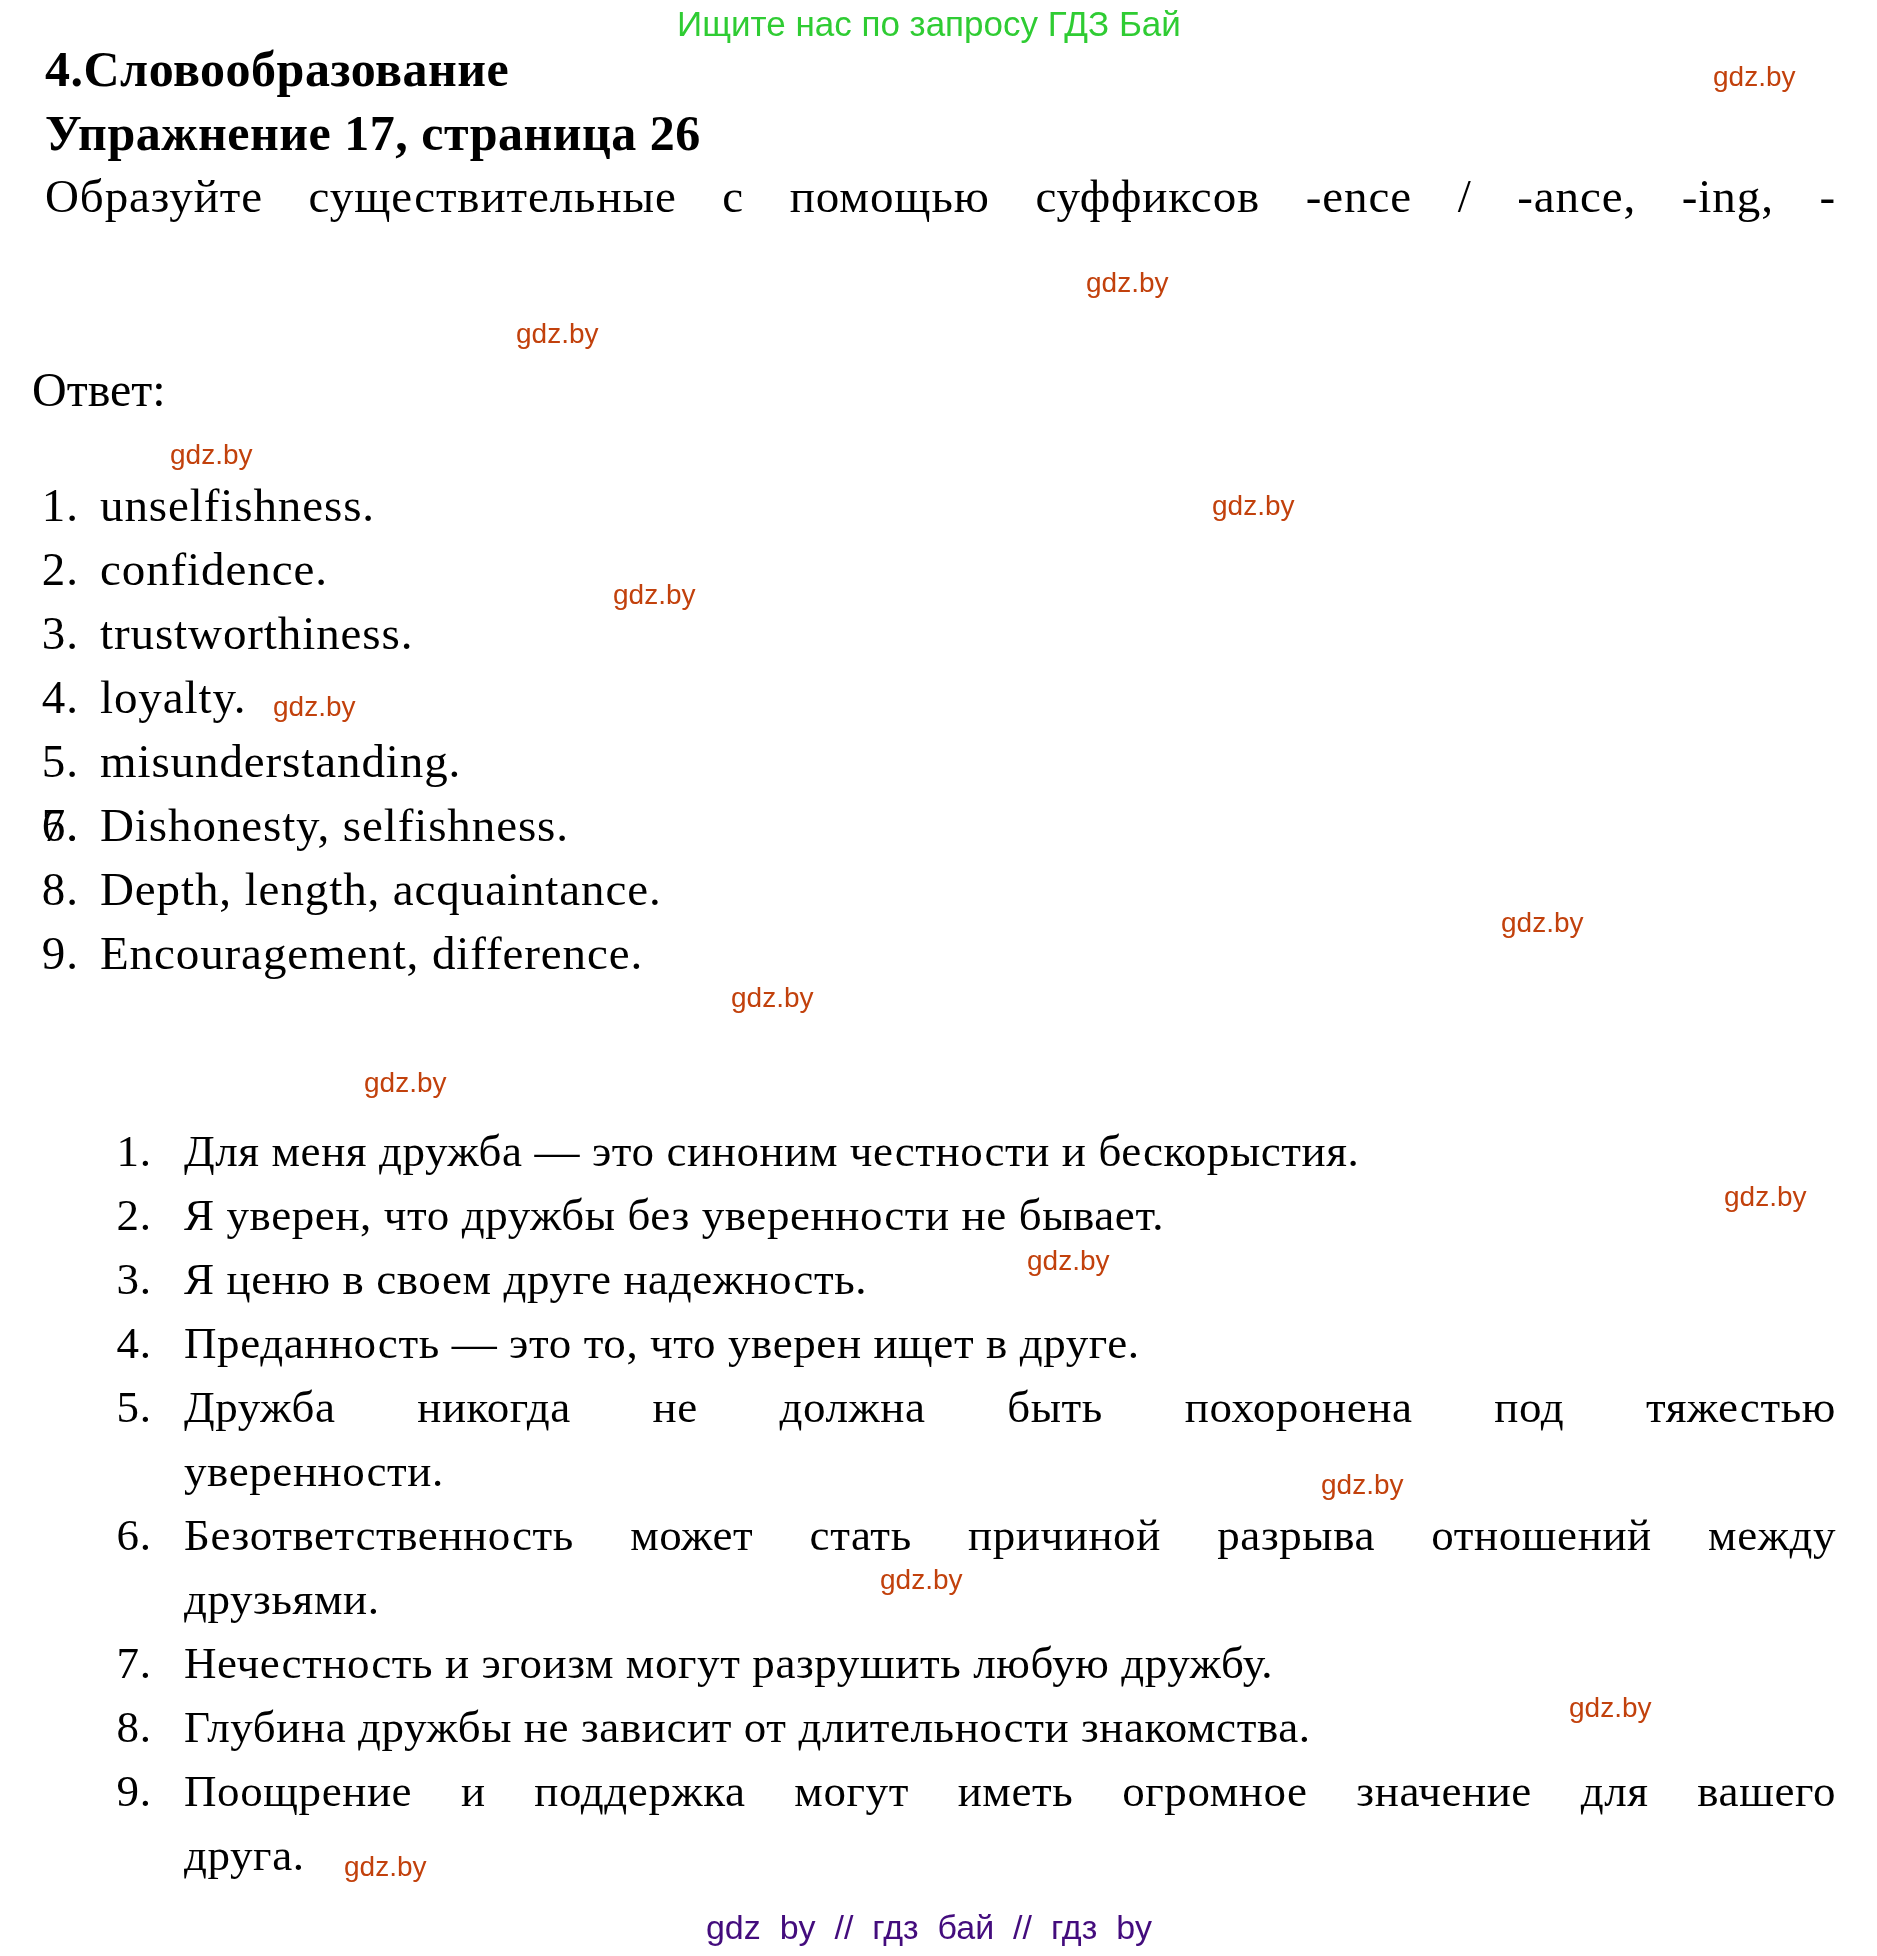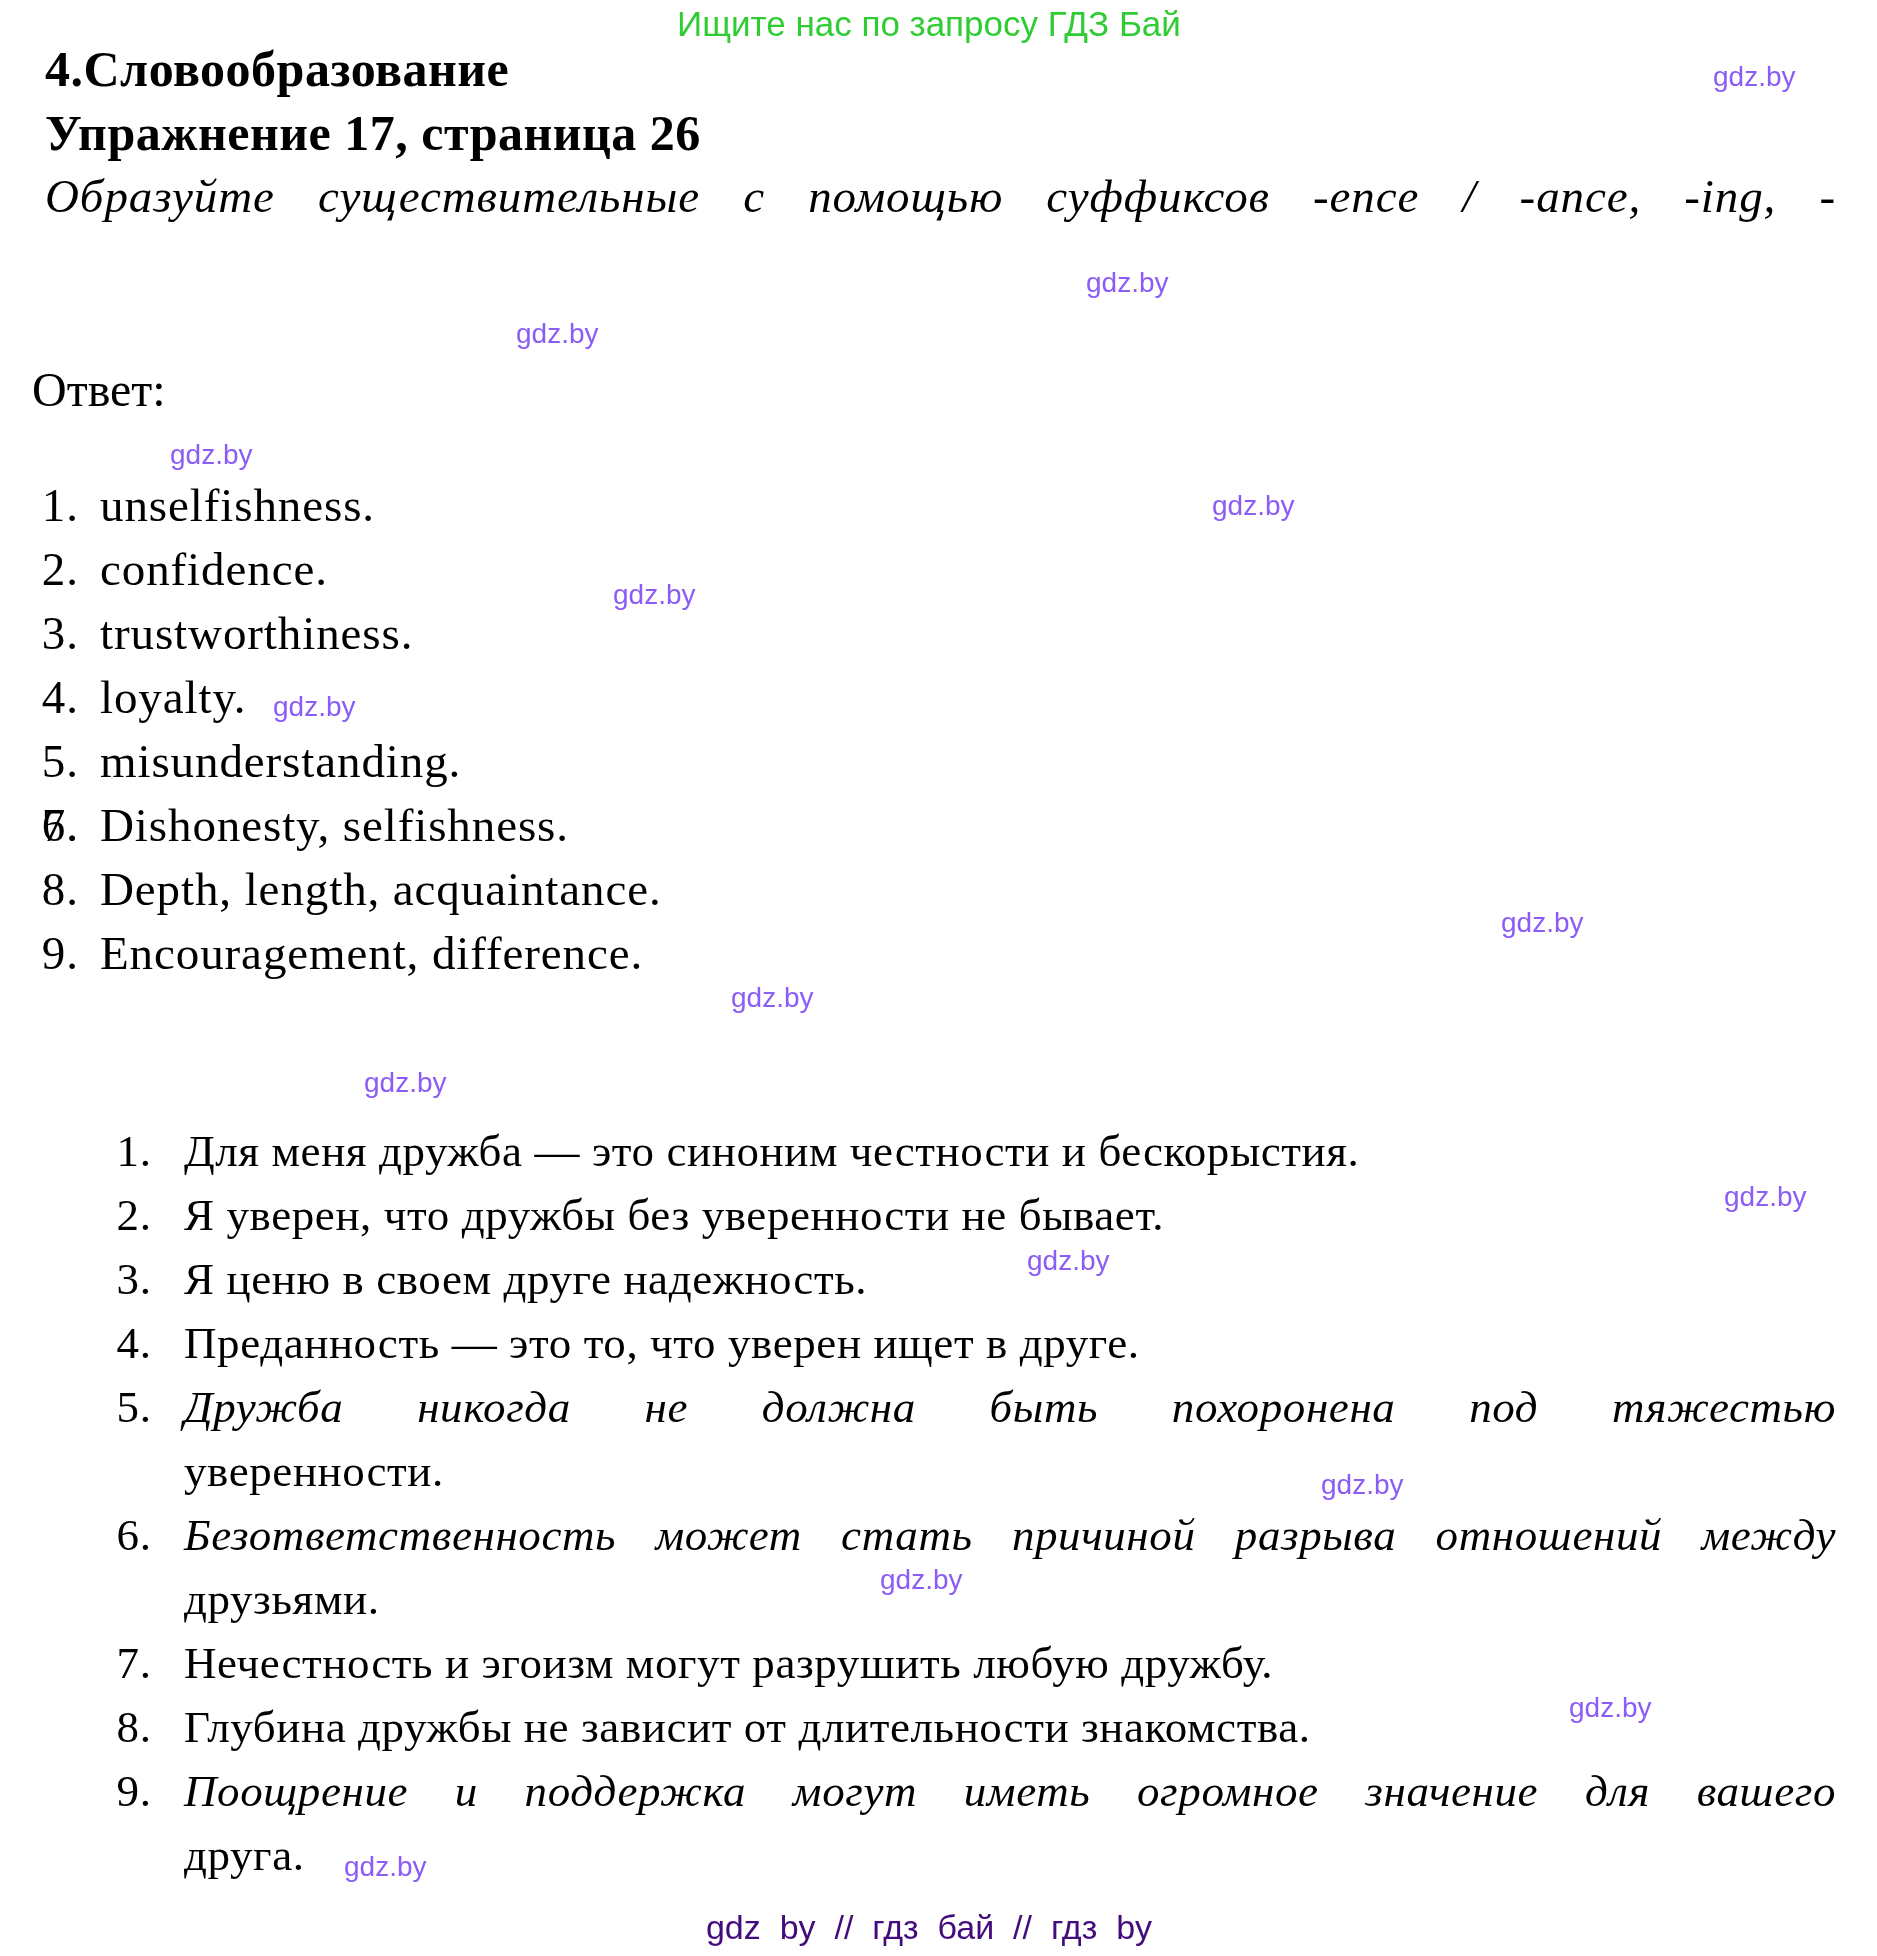--- a/index.html
+++ b/index.html
@@ -28,21 +28,21 @@
   }
   .subtitle {
     position: absolute; top: 104px; left: 45px;
     font-size: 50px; font-weight: bold; letter-spacing: 0.5px;
   }
   
   .task {
     position: absolute; top: 163px; left: 45px; width: 1791px;
     font-size: 47px; line-height: 67px; letter-spacing: 0.9px;
   }
-  .jl { text-align: justify; text-align-last: justify; font-style: italic; }
+  .jl { text-align: justify; text-align-last: justify; }
   .ll { text-align: left; }
   .answer-label {
     position: absolute; top: 362px; left: 32px;
     font-size: 48px;
   }
   
   .answers {
     position: absolute; top: 473px; left: 38px;
     font-size: 47px; line-height: 64px; letter-spacing: 0.9px;
   }
@@ -52,21 +52,21 @@
   .translations {
     position: absolute; top: 1119px; left: 109px; width: 1727px;
     font-size: 45px; line-height: 64px; letter-spacing: 0.6px;
   }
   .tr { position: relative; padding-left: 75px; }
   .tr .num { position: absolute; left: 7.6px; top: 0; }
   
   .wm {
     position: absolute;
     font-family: "Liberation Sans", sans-serif;
-    font-size: 28px; color: #8b5cf6;
+    font-size: 28px; color: #c2410c;
     letter-spacing: 0; white-space: nowrap;
   }
   .wm1  { left: 1713px; top: 61px; }
   .wm2  { left: 1086px; top: 267px; }
   .wm3  { left: 516px;  top: 318px; }
   .wm4  { left: 170px;  top: 439px; }
   .wm5  { left: 1212px; top: 490px; }
   .wm6  { left: 613px;  top: 579px; }
   .wm7  { left: 273px;  top: 691px; }
   .wm8  { left: 1501px; top: 907px; }

